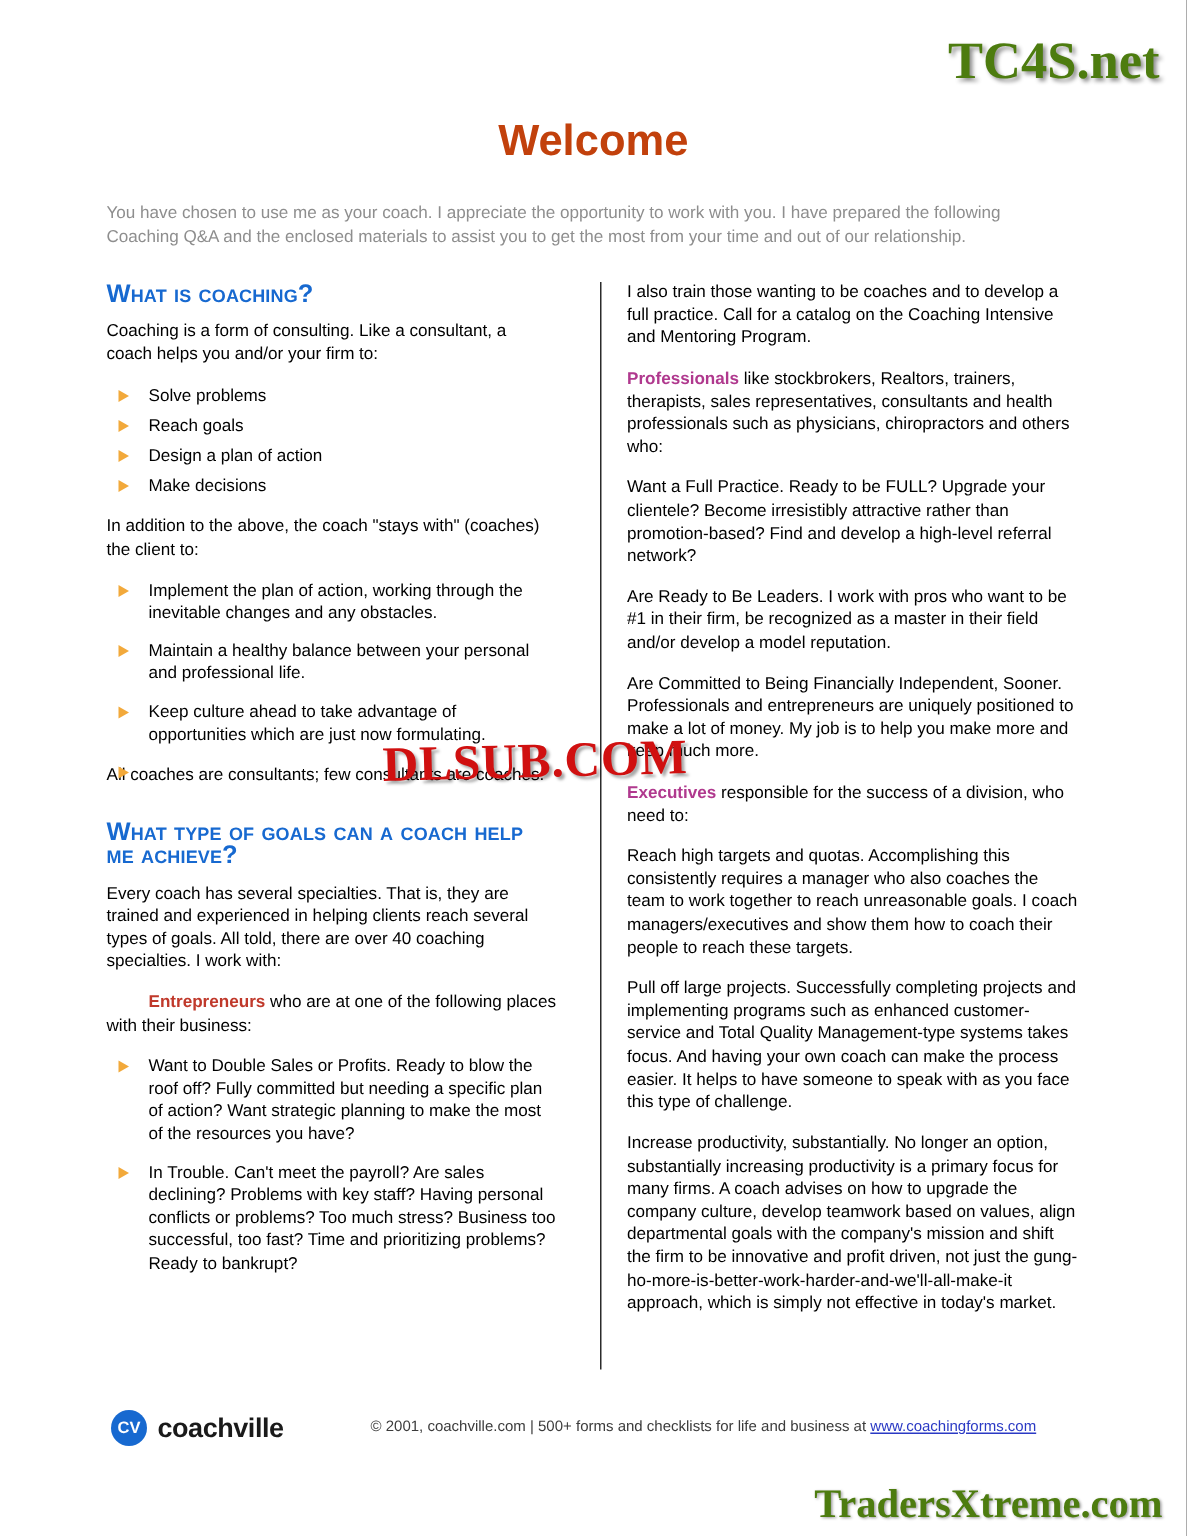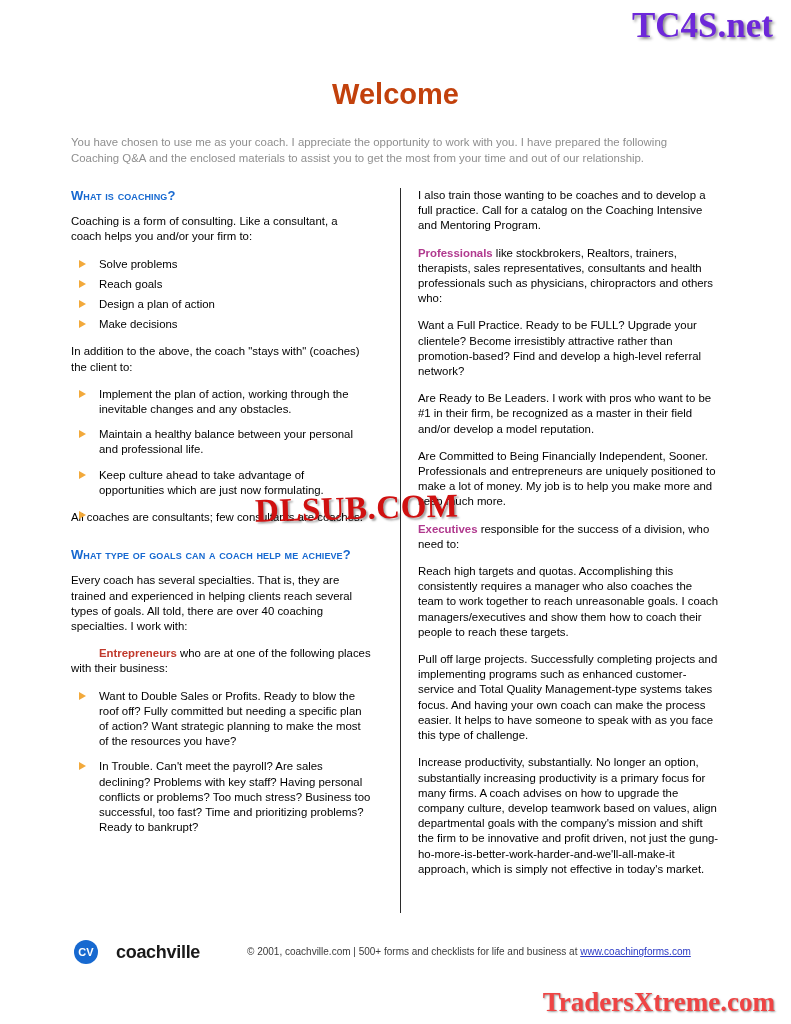--- a/index.html
+++ b/index.html
@@ -13,26 +13,26 @@
     height: 1024px;
     background: #ffffff;
     overflow: hidden;
     font-family: "Liberation Sans", sans-serif;
     color: #000000;
     box-sizing: border-box;
   }
   
   .wm-top {
     position: absolute;
-    top: 6px;
+    top: 21px;
     right: 18px;
     font-family: "Liberation Serif", serif;
     font-weight: bold;
     font-size: 35px;
-    color: #6d28d9;
+    color: #4d7c0f;
     text-shadow: 2px 2px 3px rgba(0,0,0,0.45);
     letter-spacing: 0px;
   }
   .wm-mid {
     position: absolute;
     top: 490px;
     left: 255px;
     font-family: "Liberation Serif", serif;
     font-weight: bold;
     font-size: 33px;
@@ -42,21 +42,21 @@
     transform: rotate(-1.5deg);
     z-index: 5;
   }
   .wm-bottom {
     position: absolute;
     bottom: 6px;
     right: 16px;
     font-family: "Liberation Serif", serif;
     font-weight: bold;
     font-size: 27px;
-    color: #ef4444;
+    color: #4d7c0f;
     text-shadow: 1px 1px 2px rgba(0,0,0,0.4);
   }
   .title {
     position: absolute;
     top: 78px;
     left: 0;
     width: 791px;
     text-align: center;
     font-family: "Liberation Sans", sans-serif;
     font-weight: bold;
@@ -90,21 +90,21 @@
   .col-right { left: 347px; width: 302px; }
   .divider {
     position: absolute;
     top: 188px;
     left: 400px;
     width: 1px;
     height: 725px;
     background: #2b2b2b;
   }
   h2.section {
-    font-size: 13px;
+    font-size: 17px;
     font-weight: bold;
     color: #1769d0;
     margin: 0 0 11px 0;
     letter-spacing: 0.1px;
     font-variant: small-caps;
     text-transform: none;
   }
   .p {
     margin: 0 0 12px 0;
   }
@@ -139,21 +139,20 @@
     top: 932px;
     width: 791px;
     height: 42px;
   }
   .logo-wrap {
     position: absolute;
     left: 74px;
     top: 8px;
     display: flex;
     align-items: center;
-    gap: 11px;
   }
   .logo-badge {
     width: 24px;
     height: 24px;
     border-radius: 50%;
     background: #1769d0;
     color: #ffffff;
     font-size: 11px;
     font-weight: bold;
     display: flex;

